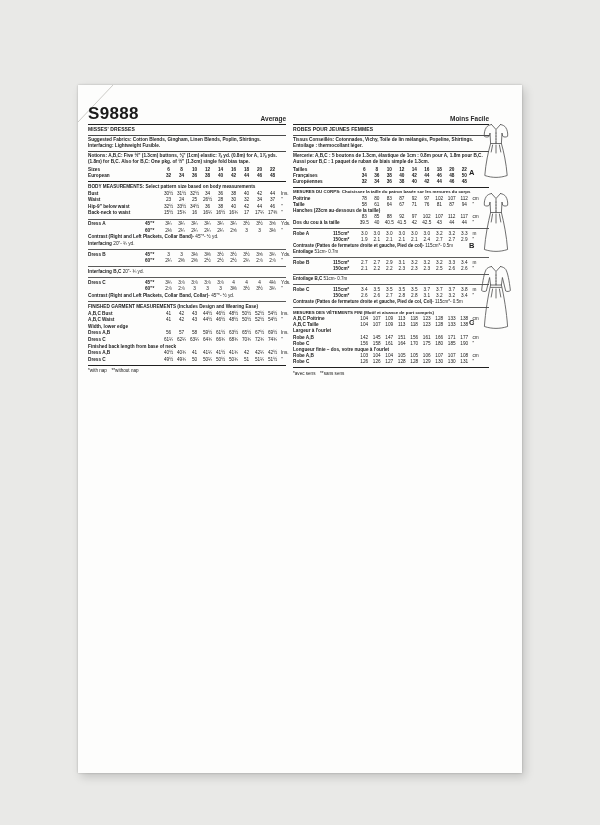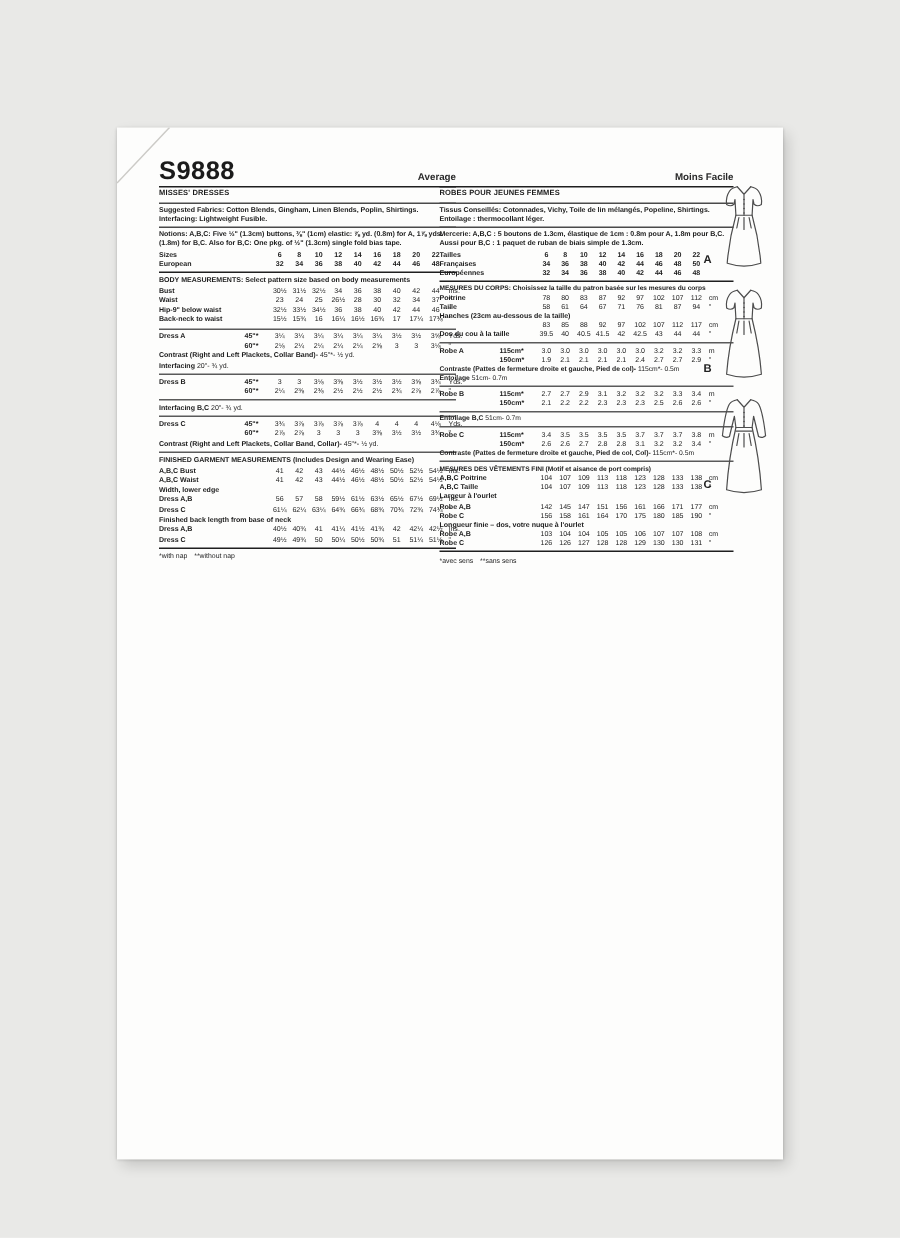--- a/index.html
+++ b/index.html
@@ -5,21 +5,21 @@
   *{margin:0;padding:0;box-sizing:border-box}
   html,body{width:600px;height:825px;background:#e8e8e6}
   .stage{position:relative;width:600px;height:825px;background:#e9e9e7;overflow:hidden;
          font-family:"Liberation Sans",sans-serif;color:#1b1b1b}
   .paper{position:absolute;left:78px;top:85px;width:444px;height:688px;background:#fdfdfc;
          box-shadow:0 0 2px rgba(0,0,0,.22),3px 4px 9px rgba(0,0,0,.16)}
   .fold{position:absolute;left:0;top:0}
   .fold line{stroke:#cccbc7;stroke-width:1;fill:none}
 
   .col{position:absolute;top:14px}
-  .colL{left:28px;width:198px}
+  .colL{left:10px;width:198px}
   .colR{left:215px;width:196px}
 
   .titlebar{display:flex;justify-content:space-between;align-items:flex-end;height:23px;margin-bottom:2px}
   .colR .titlebar{justify-content:flex-end}
   .pnum{font-size:17px;font-weight:bold;letter-spacing:.3px;line-height:17px}
   .diff{font-size:6.5px;font-weight:bold;color:#2a2a2a}
 
   .rl{border-top:1px solid #4a4a4a;margin:1.4px 0}
   .rl.thick{border-top:1.6px solid #1f1f1f}
   .trule{border-top:1px solid #5a5a5a;margin:1.6px 0}

